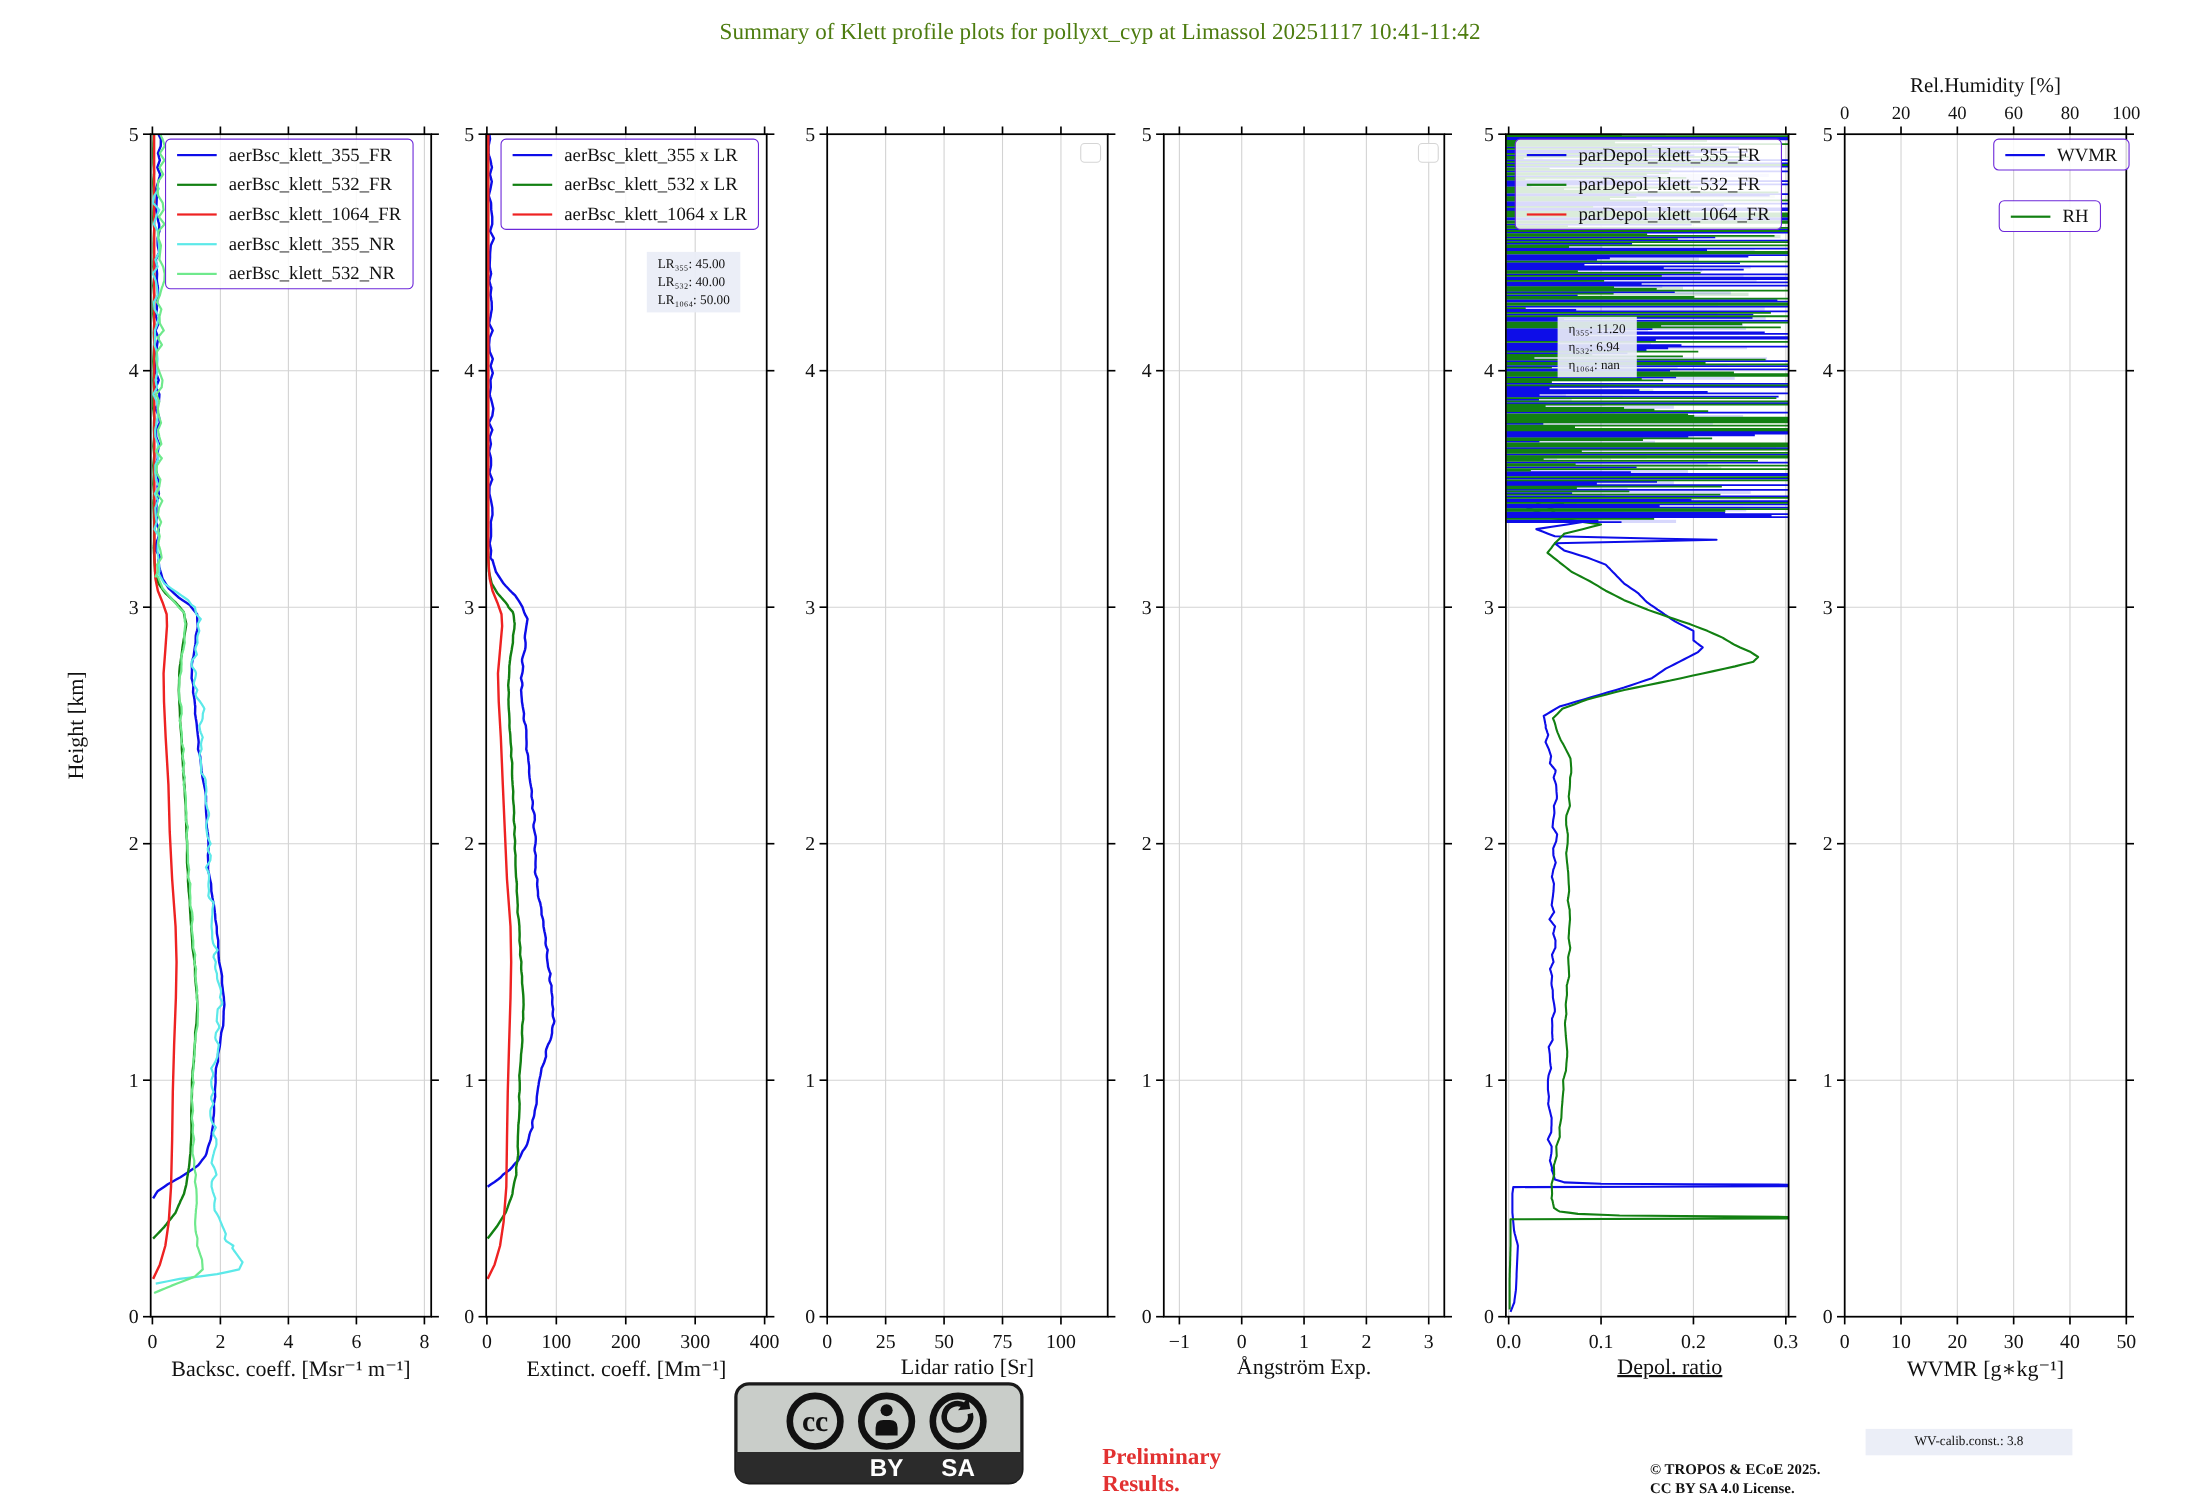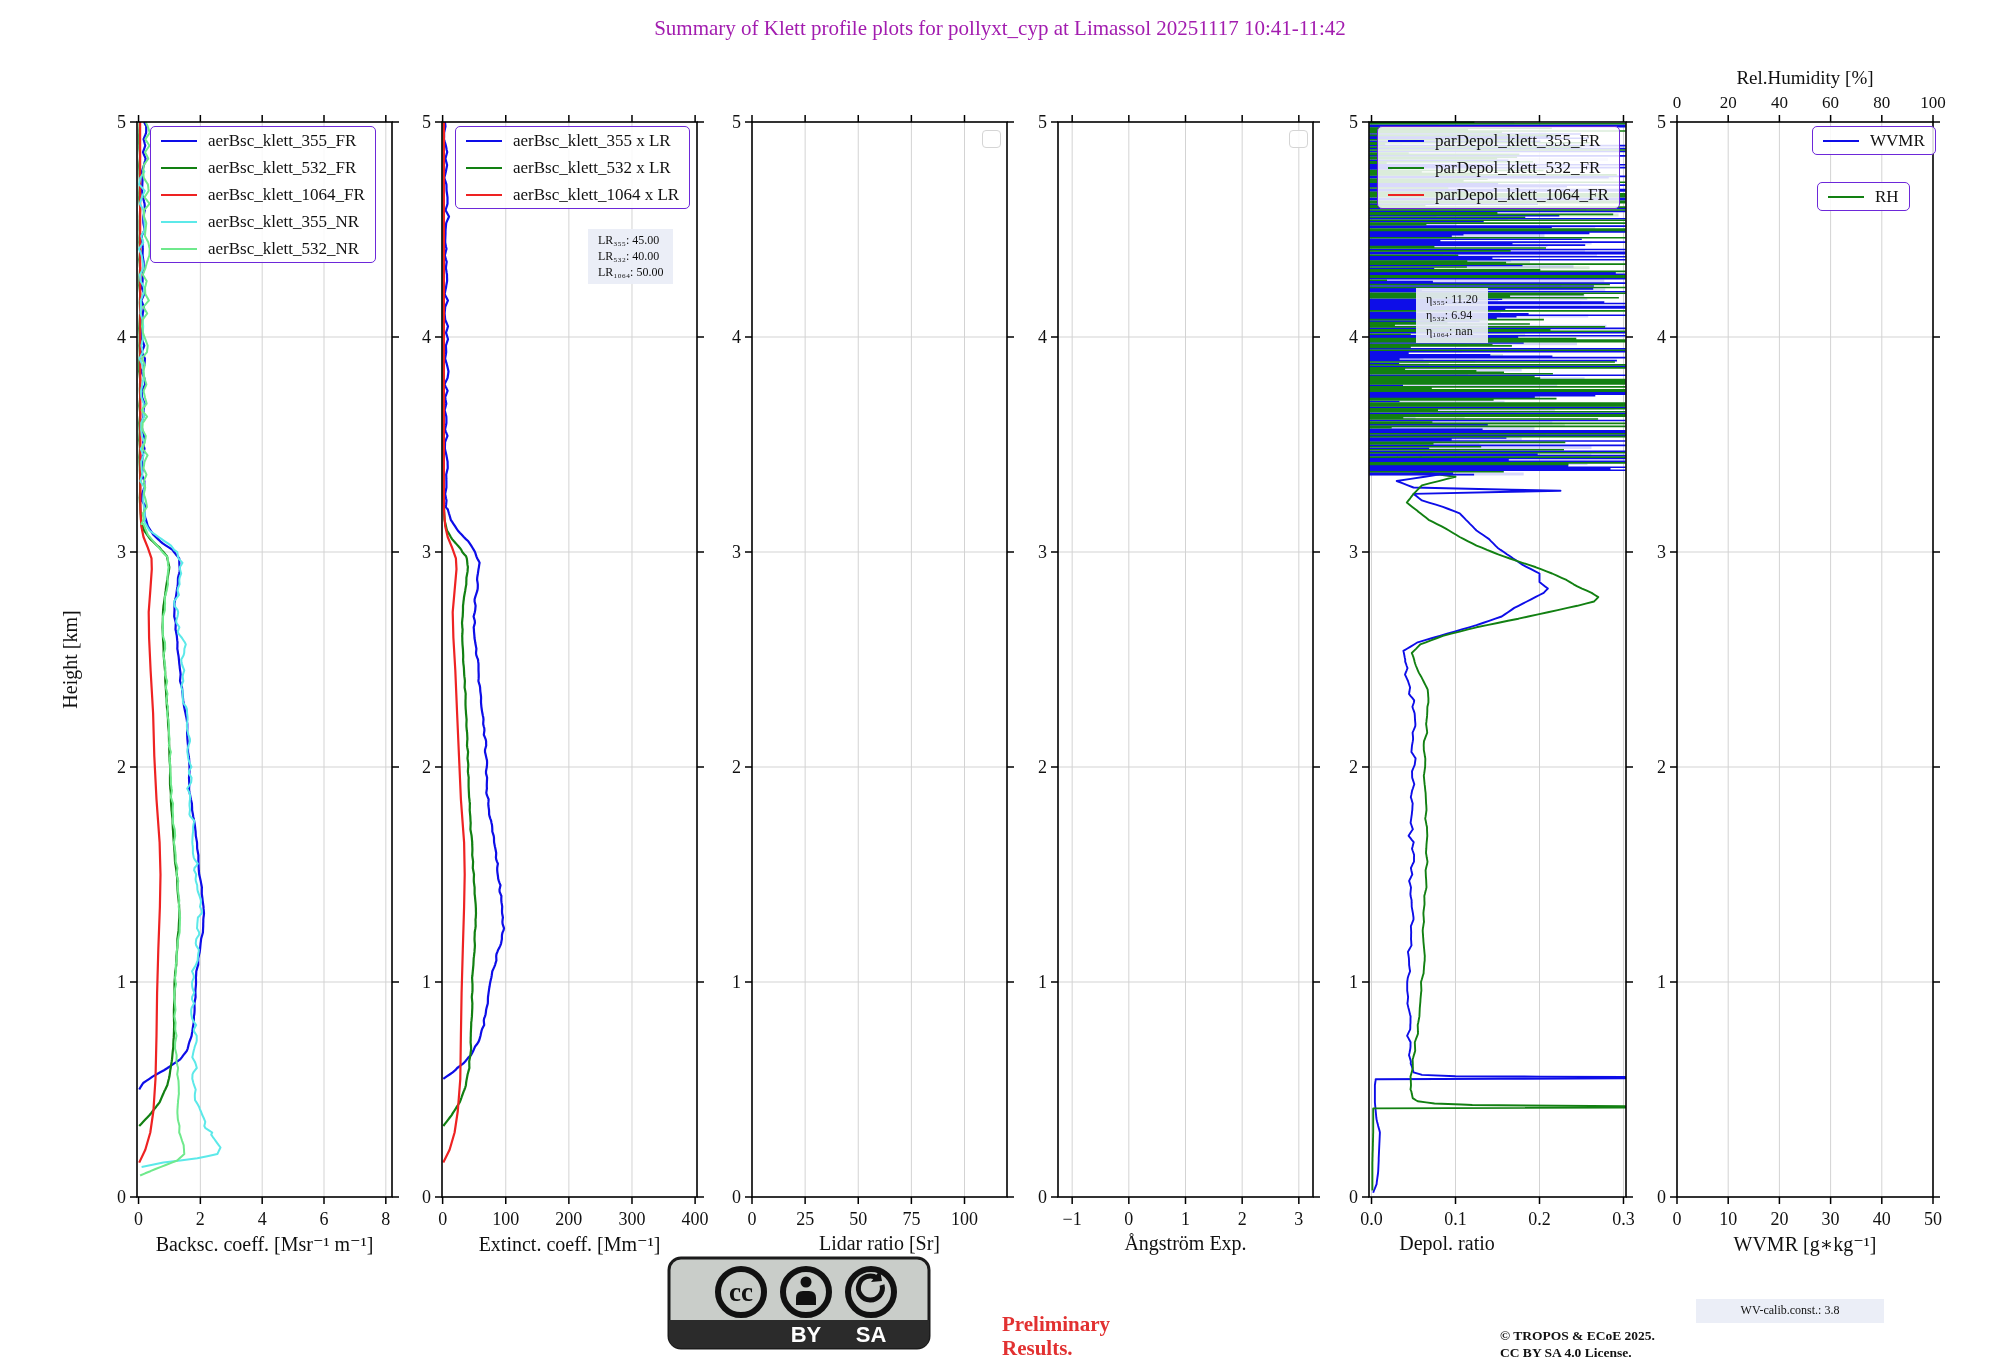--- a/index.html
+++ b/index.html
@@ -1,19 +1,19 @@
 <!DOCTYPE html>
 <html><head>
 <meta charset="utf-8">
 <style>
   html,body{margin:0;padding:0;background:#fff;}
   #fig{position:relative;width:2000px;height:1360px;background:#fff;
        font-family:"Liberation Serif","DejaVu Serif",serif;color:#111;overflow:hidden;}
   #plot-svg{position:absolute;left:0;top:0;}
-  .fig-title{position:absolute;left:0;right:0;top:16px;text-align:center;font-size:21px;color:#a21caf;}
+  .fig-title{position:absolute;left:0;right:0;top:16px;text-align:center;font-size:21px;color:#4d7c0f;}
   .height-label{position:absolute;left:-10px;top:648px;width:160px;text-align:center;
        transform:rotate(-90deg);font-size:20px;}
   .xlabel{position:absolute;width:320px;text-align:center;top:1232px;font-size:20px;}
   .legend{position:absolute;background:rgba(255,255,255,0.85);border:1px solid #6d28d9;
        border-radius:5px;padding:0 10px;}
   .legend-row{display:flex;align-items:center;gap:11px;height:27px;}
   .legend-line{width:36px;height:0;border-top:2.4px solid #000;flex:none;}
   .legend-label{font-size:17px;white-space:nowrap;}
   .legend-mini{position:absolute;width:17px;height:16px;border:1px solid #d5d5d5;
        border-radius:4px;background:rgba(255,255,255,0.85);}
@@ -418,21 +418,21 @@
       </div>
       <div class="legend-row">
         <span class="legend-line" style="border-top-color: rgb(238, 34, 34);"></span>
         <span class="legend-label">aerBsc_klett_1064 x LR</span>
       </div>
     </div>
     <div class="xlabel" style="left: 719.5px;">Lidar ratio [Sr]</div>
     <div class="legend-mini" style="left: 982px; top: 130px;"></div>
     <div class="xlabel" style="left: 1025.5px;">Ångström Exp.</div>
     <div class="legend-mini" style="left: 1289px; top: 130px;"></div>
-    <div class="xlabel" style="left: 1287px;">Depol. ratio</div>
+    <div class="xlabel" style="left: 1358px; text-decoration: underline;">Depol. ratio</div>
     <div class="legend" style="left: 1377px; top: 126px;">
       <div class="legend-row">
         <span class="legend-line" style="border-top-color: rgb(13, 13, 232);"></span>
         <span class="legend-label">parDepol_klett_355_FR</span>
       </div>
       <div class="legend-row">
         <span class="legend-line" style="border-top-color: rgb(18, 128, 18);"></span>
         <span class="legend-label">parDepol_klett_532_FR</span>
       </div>
       <div class="legend-row">

